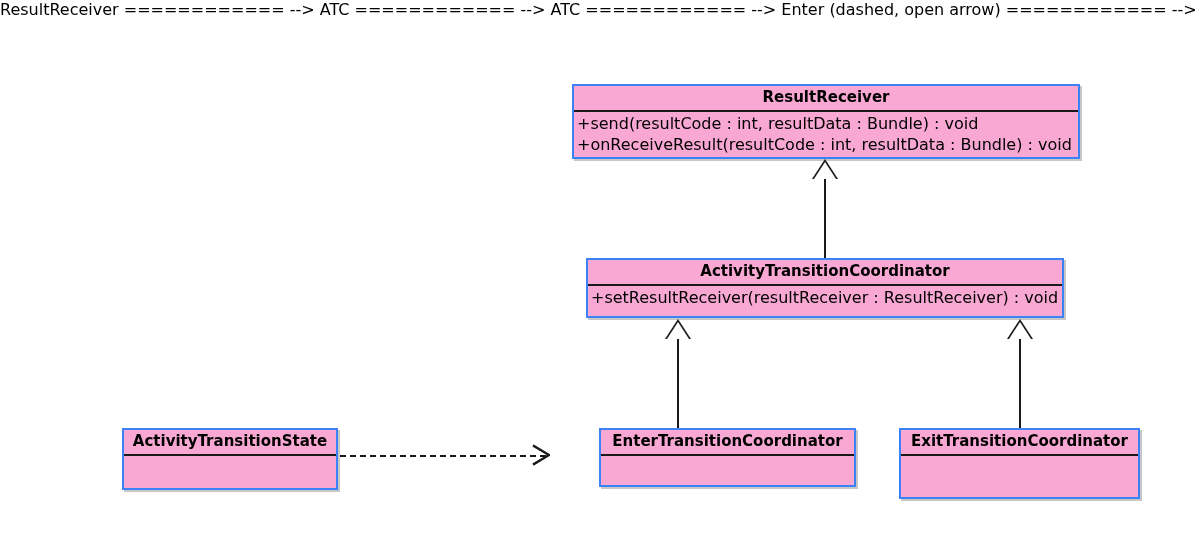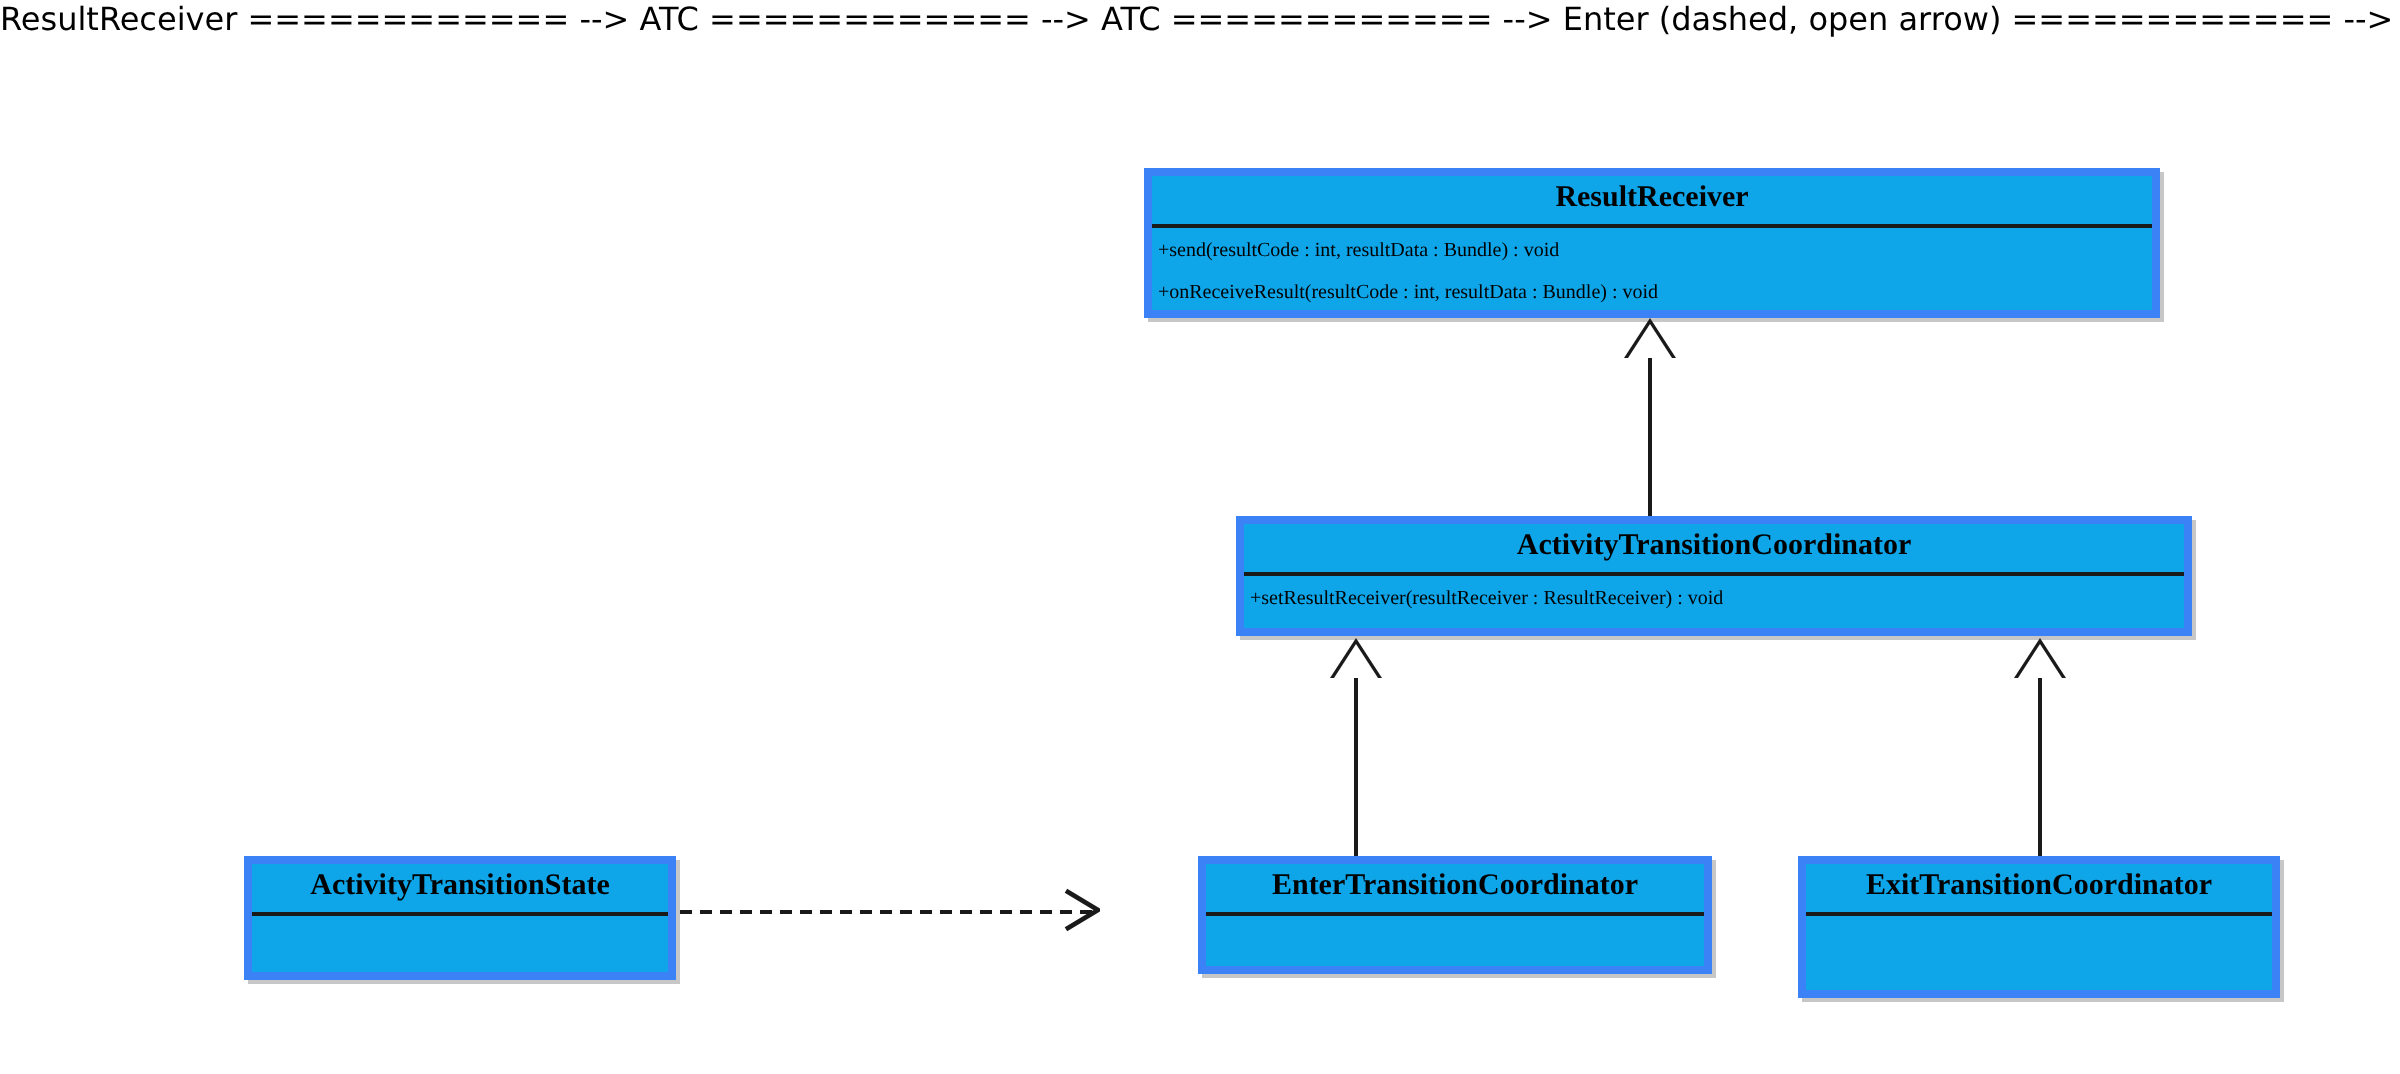--- a/index.html
+++ b/index.html
@@ -14,45 +14,44 @@
   #canvas {
     position: relative;
     width: 1200px;
     height: 537px;
     background: #ffffff;
     overflow: hidden;
   }
   .uml-class {
     position: absolute;
     box-sizing: border-box;
-    background: #0ea5e9;
-    border: 4px solid #3b82f6;
+    background: #f9a8d4;
+    border: 2px solid #3b82f6;
     box-shadow: 2px 2px 0 rgba(0,0,0,0.22);
-    font-family: Liberation Serif, serif;
   }
   .uml-title {
     box-sizing: border-box;
     text-align: center;
     font-weight: bold;
     font-size: 15px;
     line-height: 22px;
     height: 24px;
     color: #000000;
     letter-spacing: 0px;
     white-space: nowrap;
     overflow: hidden;
   }
   .uml-divider {
     height: 0;
     border-top: 2px solid #1a1a1a;
   }
   .uml-members {
     box-sizing: border-box;
     padding: 1px 16px 0 3px;
-    font-size: 10px;
+    font-size: 16px;
     line-height: 21px;
     color: #000000;
     white-space: nowrap;
     overflow: hidden;
   }
   .uml-members.empty {
     padding: 0;
   }
   .member-row {
     white-space: nowrap;
@@ -103,21 +102,21 @@
   <div class="uml-class" style="left:572px; top:84px; width:508px; height:75px;">
     <div class="uml-title">ResultReceiver</div>
     <div class="uml-divider"></div>
     <div class="uml-members">
       <div class="member-row">+send(resultCode : int, resultData : Bundle) : void</div>
       <div class="member-row">+onReceiveResult(resultCode : int, resultData : Bundle) : void</div>
     </div>
   </div>
 
   
-  <div class="uml-class" style="left:618px; top:258px; width:478px; height:60px;">
+  <div class="uml-class" style="left:586px; top:258px; width:478px; height:60px;">
     <div class="uml-title">ActivityTransitionCoordinator</div>
     <div class="uml-divider"></div>
     <div class="uml-members">
       <div class="member-row">+setResultReceiver(resultReceiver : ResultReceiver) : void</div>
     </div>
   </div>
 
   
   <div class="uml-class" style="left:122px; top:428px; width:216px; height:62px;">
     <div class="uml-title">ActivityTransitionState</div>

